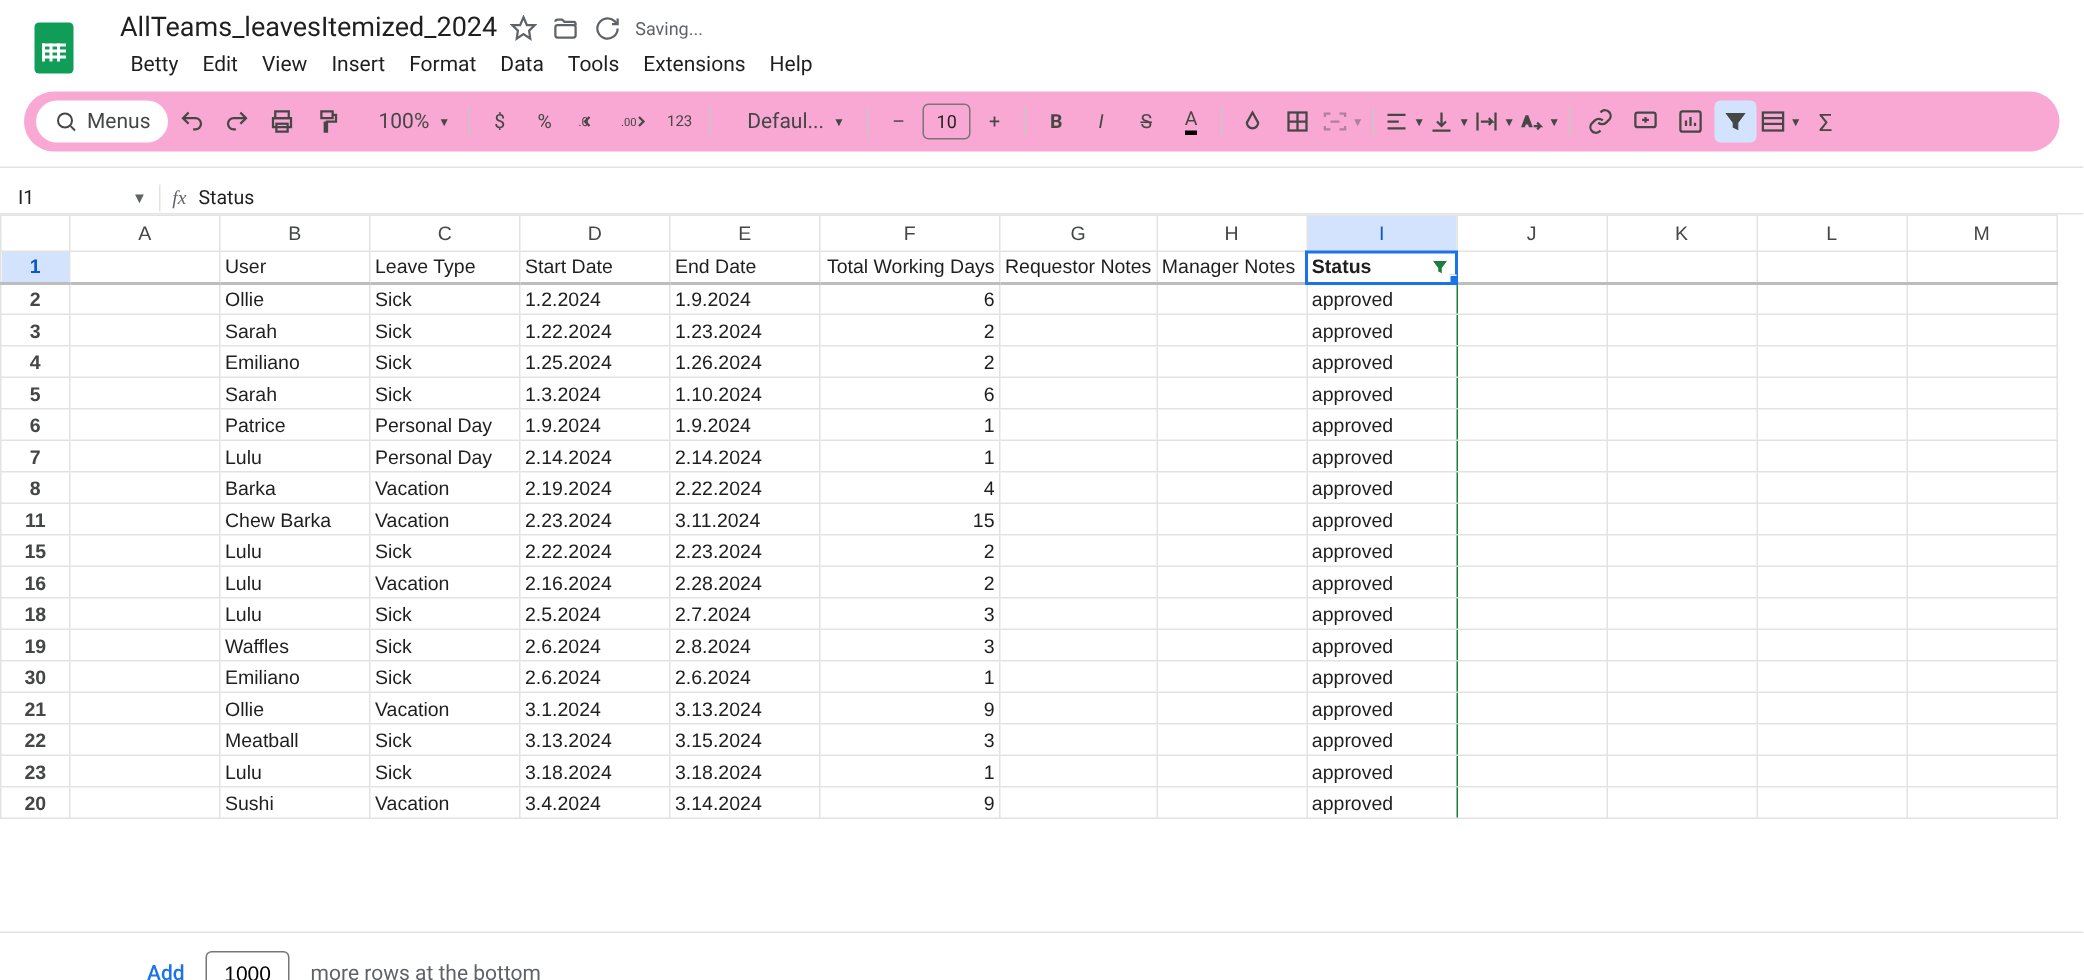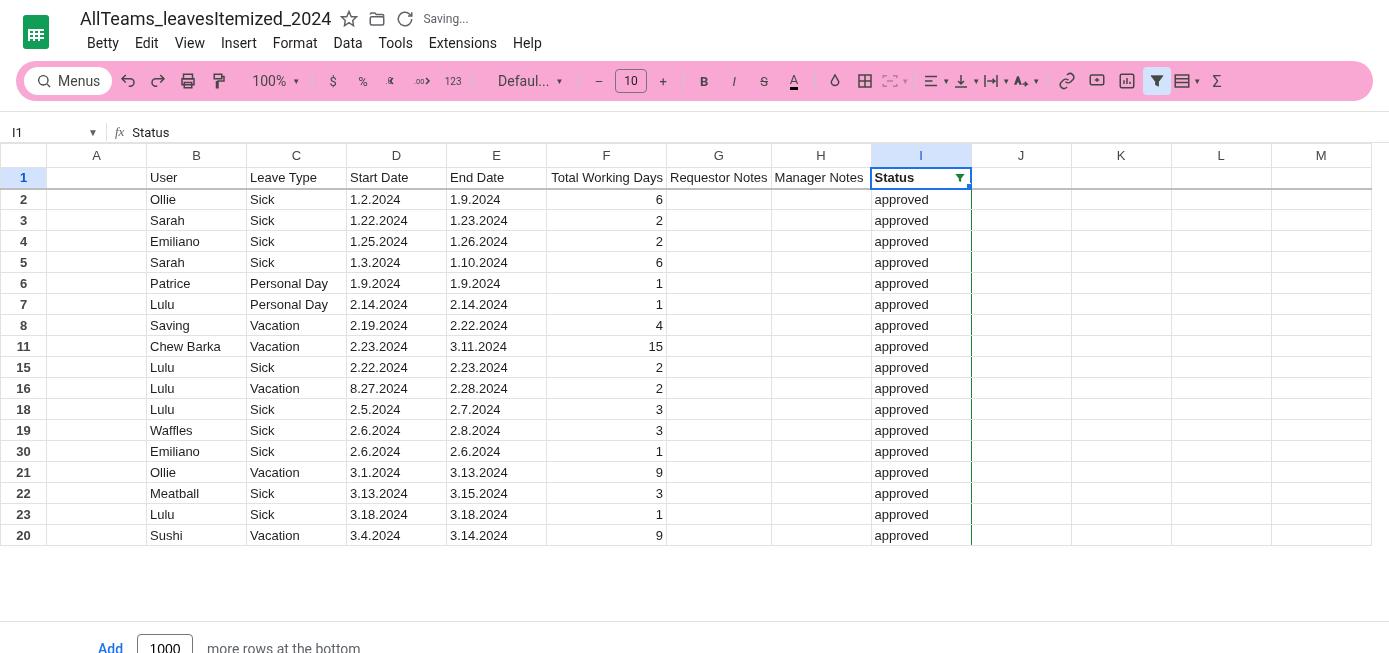--- a/index.html
+++ b/index.html
@@ -556,21 +556,21 @@
           <td></td>
           <td style="border-left:1px solid #188038;border-right:1px solid #188038;">approved</td>
           <td></td>
           <td></td>
           <td></td>
           <td></td>
         </tr>
         <tr>
           <th class="rowhead">8</th>
           <td></td>
-          <td>Saving</td>
+          <td>Barka</td>
           <td>Vacation</td>
           <td>2.19.2024</td>
           <td>2.22.2024</td>
           <td class="num">4</td>
           <td></td>
           <td></td>
           <td style="border-left:1px solid #188038;border-right:1px solid #188038;">approved</td>
           <td></td>
           <td></td>
           <td></td>
@@ -606,21 +606,21 @@
           <td></td>
           <td></td>
           <td></td>
           <td></td>
         </tr>
         <tr>
           <th class="rowhead">16</th>
           <td></td>
           <td>Lulu</td>
           <td>Vacation</td>
-          <td>8.27.2024</td>
+          <td>2.16.2024</td>
           <td>2.28.2024</td>
           <td class="num">2</td>
           <td></td>
           <td></td>
           <td style="border-left:1px solid #188038;border-right:1px solid #188038;">approved</td>
           <td></td>
           <td></td>
           <td></td>
           <td></td>
         </tr>

